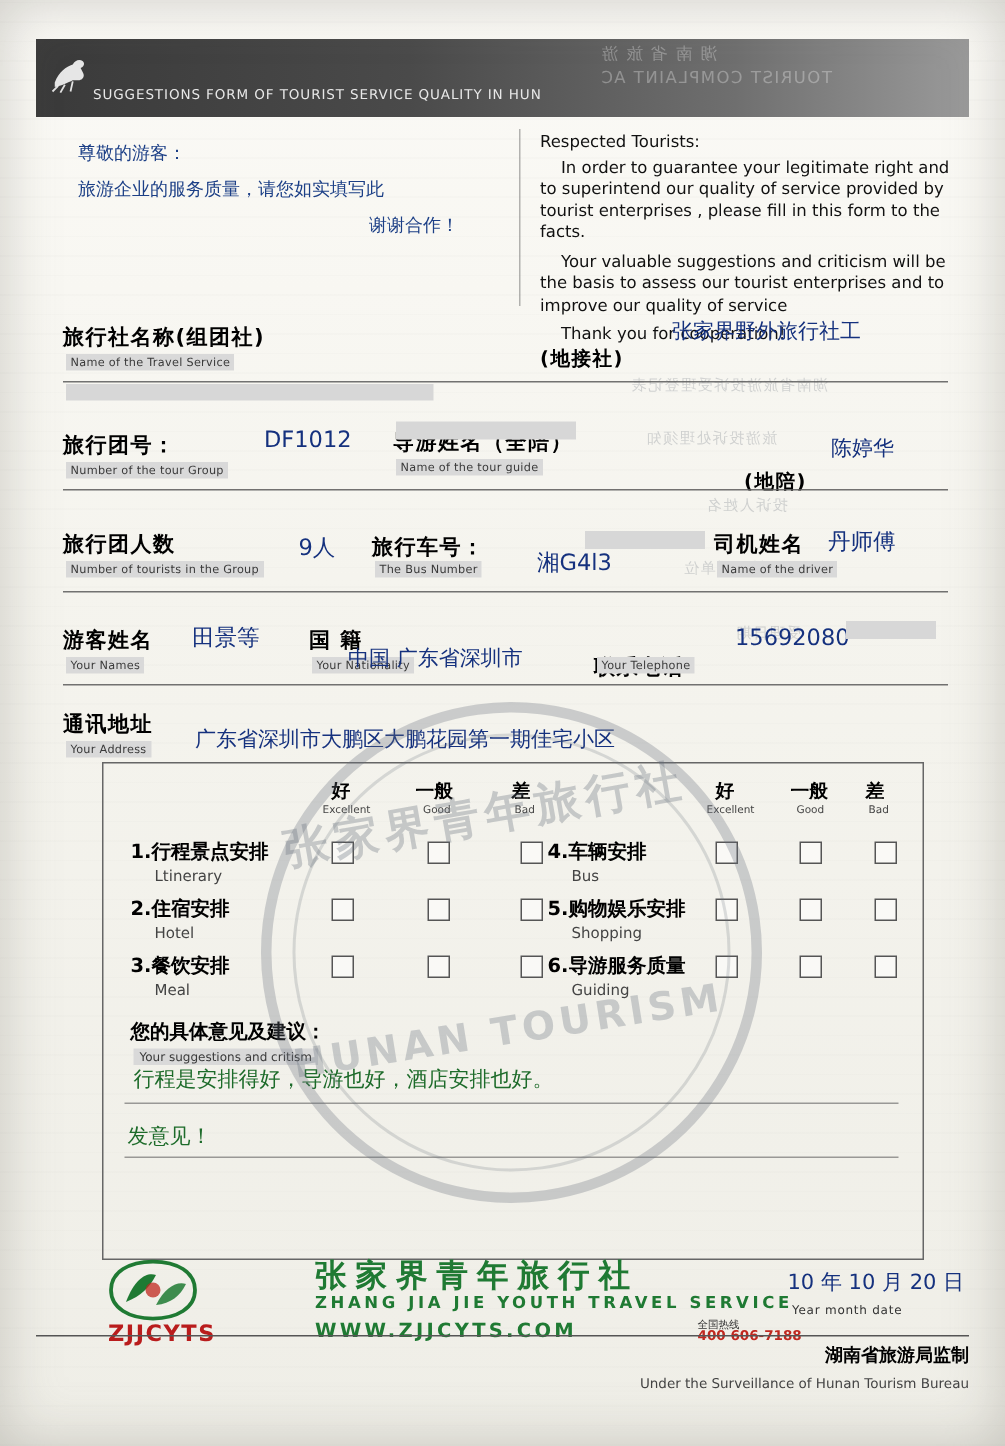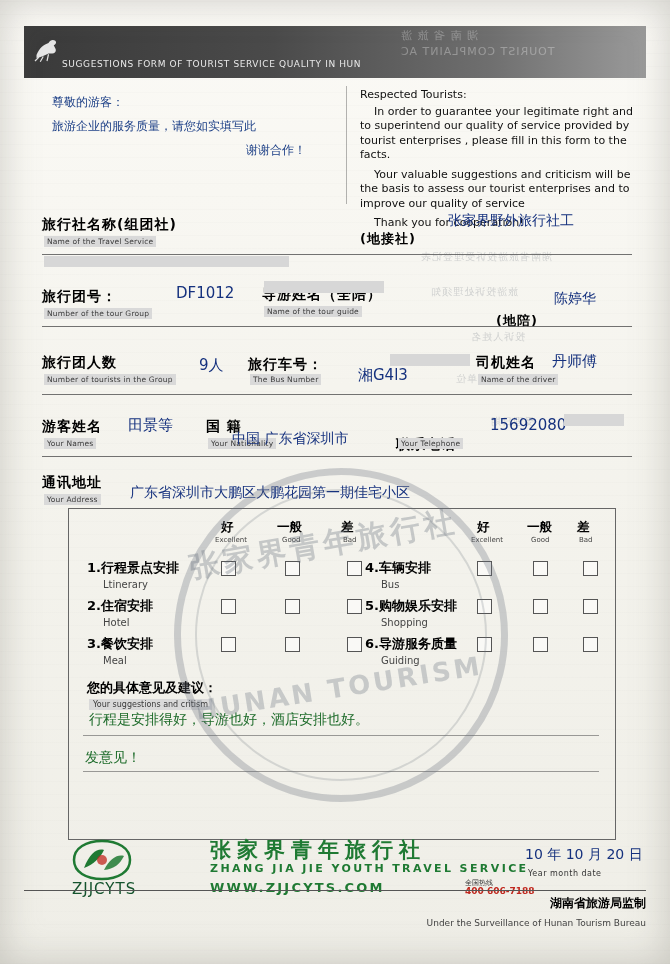--- a/index.html
+++ b/index.html
@@ -171,22 +171,22 @@
   }
   .zjj-cn{
     position:absolute;left:140px;top:0px;font-size:21px;font-weight:bold;
     color:#1f7a33;letter-spacing:6px;
   }
   .zjj-en{
     position:absolute;left:140px;top:26px;font-size:11px;font-weight:bold;
     color:#1f7a33;letter-spacing:2.4px;
   }
   .zjj-abbr{
-    position:absolute;left:2px;top:44px;font-size:15px;font-weight:normal;
-    color:#14532d;letter-spacing:1px;
+    position:absolute;left:2px;top:44px;font-size:15px;font-weight:bold;
+    color:#b91c1c;letter-spacing:1px;
   }
   .zjj-url{
     position:absolute;left:140px;top:44px;font-size:13px;font-weight:bold;
     color:#1f7a33;letter-spacing:2.2px;
   }
   .hotline-lbl{
     position:absolute;left:395px;top:42px;font-size:7px;color:#333;
   }
   .hotline-num{
     position:absolute;left:395px;top:50px;font-size:9px;color:#c0281f;font-weight:bold;

